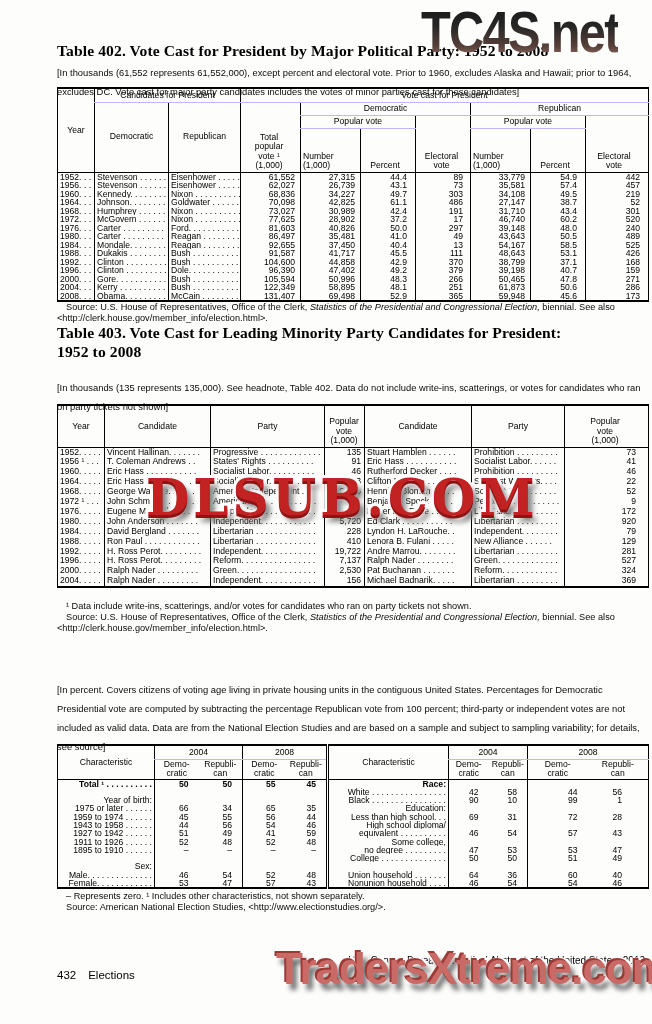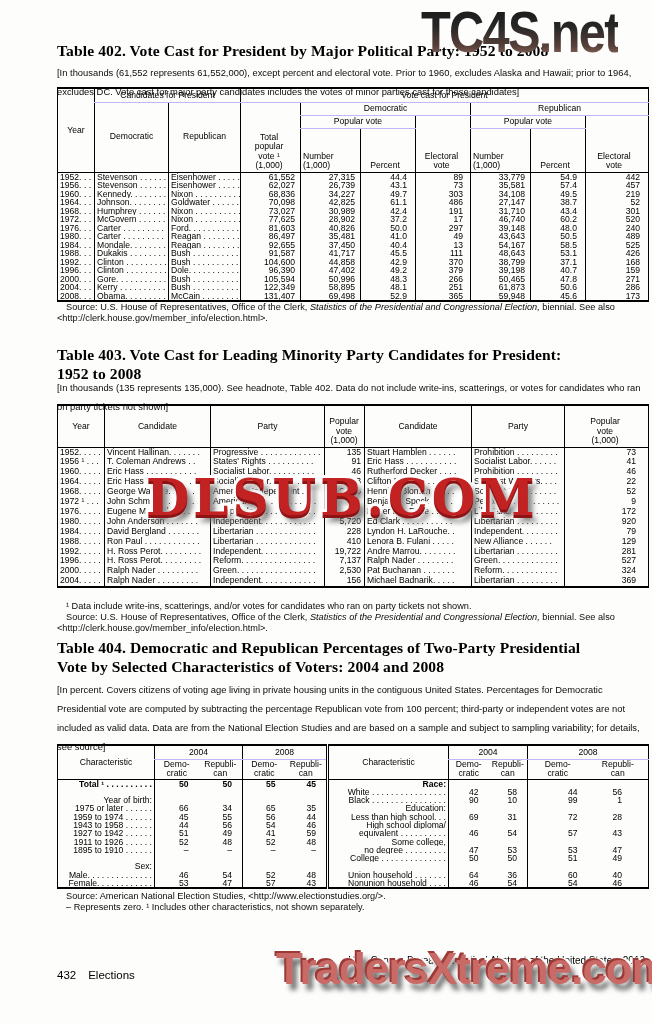--- a/index.html
+++ b/index.html
@@ -331,21 +331,21 @@
           <td class="num pr8">173</td>
         </tr>
 
     </tbody>
   </table>
 
   <div class="abs foot" style="left:57px;top:302px;width:592px">
     <p><span>Source: U.S. House of Representatives, Office of the Clerk, </span><i>Statistics of the Presidential and Congressional Election,</i><span> biennial. See also &lt;http://clerk.house.gov/member_info/election.html&gt;.</span></p>
   </div>
 
-  <div class="abs tbl-title" style="left:57px;top:346px;width:591px">
+  <div class="abs tbl-title" style="left:57px;top:324px;width:591px">
     <div>Table 403. Vote Cast for Leading Minority Party Candidates for President:</div>
     <div>1952 to 2008</div>
   </div>
 
   <div class="abs headnote" style="left:57px;top:378px;width:592px">[In thousands (135 represents 135,000). See headnote, Table 402. Data do not include write-ins, scatterings, or votes for candidates who ran on party tickets not shown]</div>
 
   <table class="abs t403" style="left:57px;top:404px">
     <colgroup>
       <col style="width:47px">
         <col style="width:106px">
@@ -514,24 +514,20 @@
 
 
     </tbody>
   </table>
 
   <div class="abs foot" style="left:57px;top:601px;width:592px">
     <p>¹ Data include write-ins, scatterings, and/or votes for candidates who ran on party tickets not shown.</p>
     <p><span>Source: U.S. House of Representatives, Office of the Clerk, </span><i>Statistics of the Presidential and Congressional Election,</i><span> biennial. See also &lt;http://clerk.house.gov/member_info/election.html&gt;.</span></p>
   </div>
 
-  <div class="abs tbl-title" style="left:57px;top:639px;width:591px">
-    <div>Table 404. Democratic and Republican Percentages of Two-Party Presidential</div>
-    <div>Vote by Selected Characteristics of Voters: 2004 and 2008</div>
-  </div>
 
   <div class="abs headnote" style="left:57px;top:680px;width:592px">[In percent. Covers citizens of voting age living in private housing units in the contiguous United States. Percentages for Democratic Presidential vote are computed by subtracting the percentage Republican vote from 100 percent; third-party or independent votes are not included as valid data. Data are from the National Election Studies and are based on a sample and subject to sampling variability; for details, see source]</div>
 
   <table class="abs t404" style="left:57px;top:744px">
     <colgroup>
       <col style="width:97px">
         <col style="width:44px">
         <col style="width:44px">
         <col style="width:43px">
         <col style="width:42px">
@@ -737,22 +733,22 @@
           <td class="num4 vline">46</td>
           <td class="num4">54</td>
           <td class="num4 vline">54</td>
           <td class="num4b">46</td>
         </tr>
 
     </tbody>
   </table>
 
   <div class="abs foot" style="left:57px;top:891px;width:592px">
+    <p>– Represents zero. ¹ Includes other characteristics, not shown separately.</p>
     <p>Source: American National Election Studies, &lt;http://www.electionstudies.org/&gt;.</p>
-    <p>– Represents zero. ¹ Includes other characteristics, not shown separately.</p>
   </div>
 
   <div class="abs pgfoot" style="left:57px;top:969px">
     <span class="pgnum">432</span><span>Elections</span>
   </div>
   <div class="abs census" style="right:7px;top:955px">U.S. Census Bureau, Statistical Abstract of the United States: 2012</div>
 
   <div class="abs wm wm-tc4s">TC4S.net</div>
   <div class="abs wm wm-dlsub">DLSUB.COM</div>
   <div class="abs wm wm-traders">TradersXtreme.com</div>

